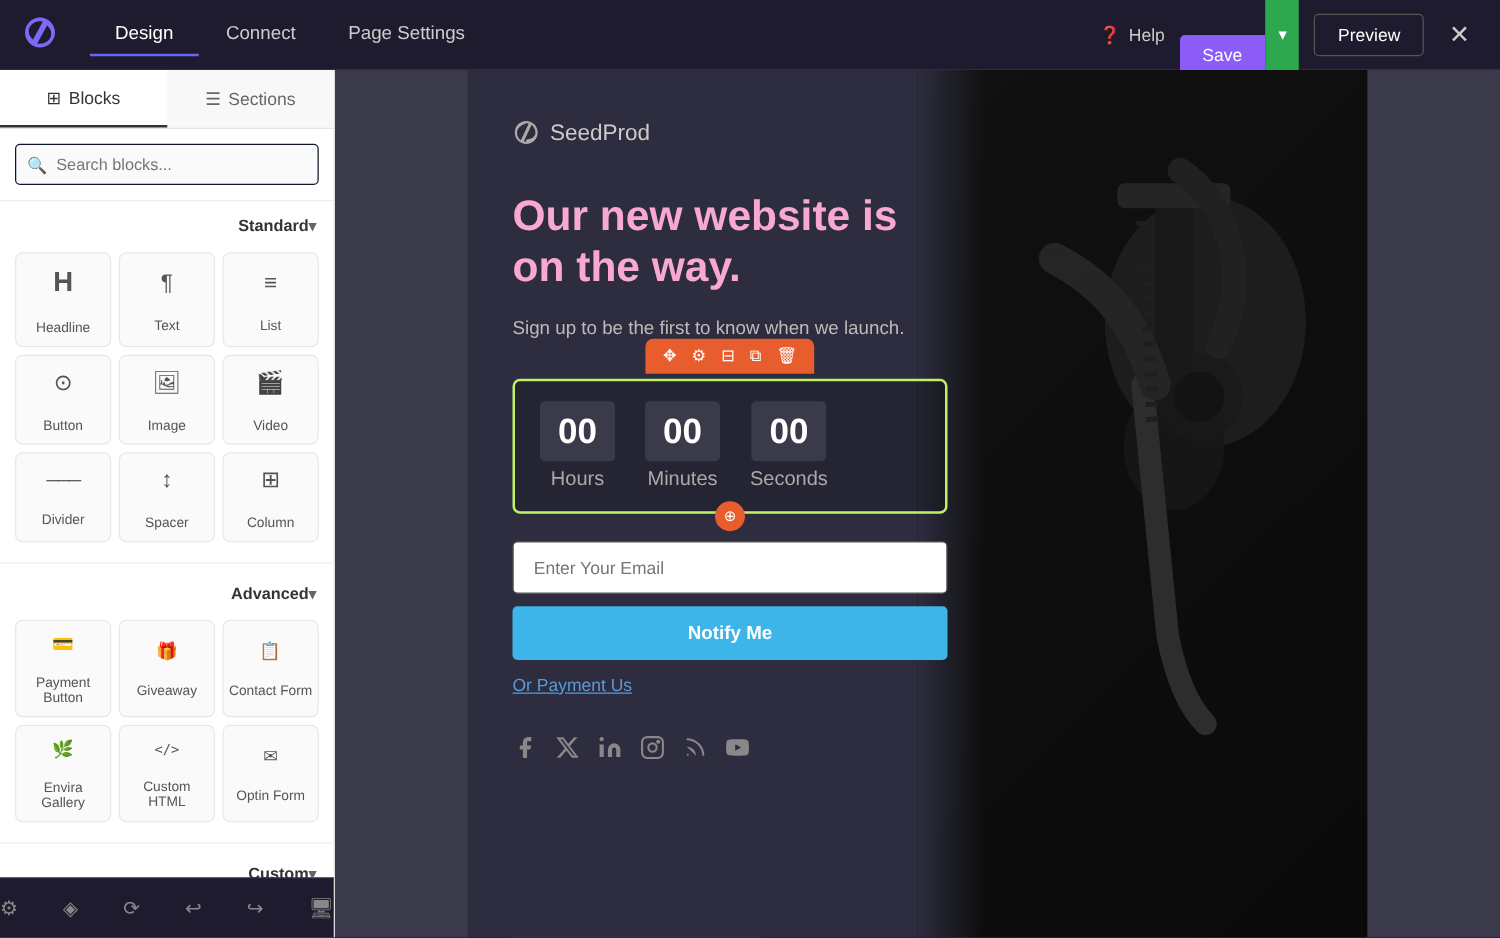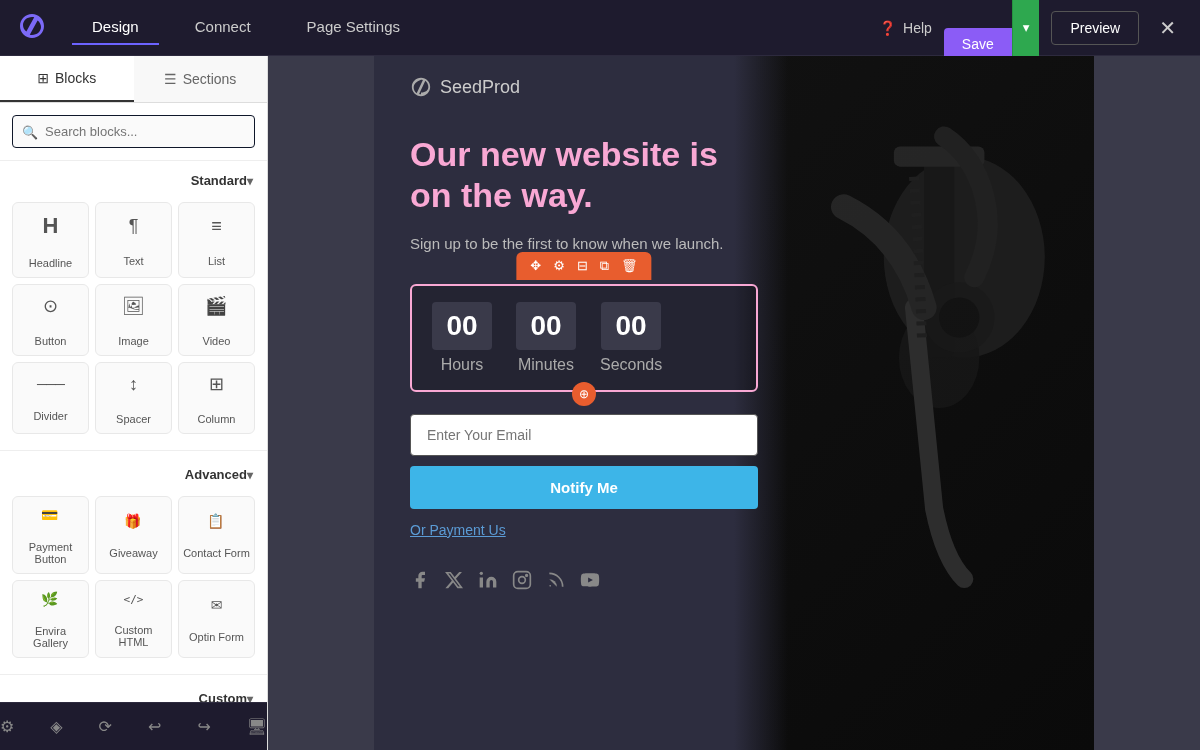--- a/index.html
+++ b/index.html
@@ -5,21 +5,21 @@
     * { box-sizing: border-box; margin: 0; padding: 0; }
     body { font-family: -apple-system, BlinkMacSystemFont, 'Segoe UI', sans-serif; background: #1a1a2e; width: 1200px; height: 750px; overflow: hidden; display: flex; flex-direction: column; }
 
     
     .top-nav {
       display: flex; align-items: center; background: #1e1b2e; height: 56px;
       padding: 0 16px; gap: 0; flex-shrink: 0; border-bottom: 1px solid #2d2a3e;
     }
     .nav-logo { width: 36px; height: 36px; margin-right: 20px; }
     .nav-logo svg { width: 32px; height: 32px; }
-    .nav-tabs { display: flex; gap: 16px; }
+    .nav-tabs { display: flex; gap: 2px; }
     .nav-tab {
       padding: 8px 20px; color: #ccc; font-size: 15px; cursor: pointer;
       border-bottom: 2px solid transparent; background: none; border-top: none;
       border-left: none; border-right: none;
     }
     .nav-tab.active { color: #fff; border-bottom: 2px solid #6c63ff; }
     .nav-right { margin-left: auto; display: flex; align-items: center; gap: 12px; }
     .help-btn {
       display: flex; align-items: center; gap: 6px; color: #ccc; font-size: 14px;
       background: none; border: none; cursor: pointer;
@@ -118,21 +118,21 @@
     .countdown-wrapper { position: relative; margin-bottom: 20px; }
     .countdown-toolbar {
       position: absolute; top: -32px; left: 50%; transform: translateX(-50%);
       background: #e85d2e; border-radius: 6px 6px 0 0;
       display: flex; align-items: center; gap: 4px; padding: 4px 10px;
       z-index: 10;
     }
     .countdown-toolbar-icon { color: #fff; font-size: 13px; cursor: pointer; padding: 2px 4px; }
 
     .countdown-block {
-      border: 2px solid #f9a8d4; border-radius: 6px; padding: 16px 20px;
+      border: 2px solid #bef264; border-radius: 6px; padding: 16px 20px;
       display: flex; gap: 24px; justify-content: flex-start; background: rgba(0,0,0,0.2);
       position: relative;
     }
     .countdown-unit { text-align: center; }
     .countdown-number {
       display: inline-block; background: #3a3a4a; color: #fff;
       font-size: 28px; font-weight: 700; padding: 8px 14px; border-radius: 4px;
       min-width: 60px; text-align: center;
     }
     .countdown-label { color: #aaa; font-size: 16px; margin-top: 6px; }
@@ -319,21 +319,21 @@
           <path d="M170 250 Q180 350 190 450 Q200 500 220 520" stroke="#333" stroke-width="18" fill="none" stroke-linecap="round"></path>
           <circle cx="215" cy="260" r="35" fill="#1c1c1c" opacity="0.8"></circle>
           <circle cx="215" cy="260" r="20" fill="#141414"></circle>
           <path d="M100 150 Q160 180 180 250" stroke="#2a2a2a" stroke-width="25" fill="none" stroke-linecap="round"></path>
           <path d="M200 80 Q230 100 240 140 Q250 180 230 220" stroke="#252525" stroke-width="20" fill="none" stroke-linecap="round"></path>
 
           <path d="M170 120 Q175 200 178 280" stroke="#222" stroke-width="10" fill="none" stroke-dasharray="4 8"></path>
         </svg>
       </div>
 
-      <div class="canvas-content" style="position:relative;z-index:2;padding:20px 36px;max-width:420px;">
+      <div class="canvas-content" style="position:relative;z-index:2;padding:39px 36px;max-width:420px;">
 
         
         <div class="seedprod-logo" style="margin-bottom:36px;">
           <svg viewBox="0 0 24 24" style="width:22px;height:22px;fill:#aaa;">
             <path d="M12 2C6.48 2 2 6.48 2 12s4.48 10 10 10 10-4.48 10-10S17.52 2 12 2zm0 2c.72 0 1.41.1 2.07.29L7.29 18.71A7.96 7.96 0 0 1 4 12c0-3.31 2.69-6 8-8zm0 16c-.72 0-1.41-.1-2.07-.29l6.78-14.42C18.62 7.16 20 9.42 20 12c0 3.31-2.69 6-8 6z"></path>
           </svg>
           <span class="seedprod-logo-text">SeedProd</span>
         </div>
 
         

